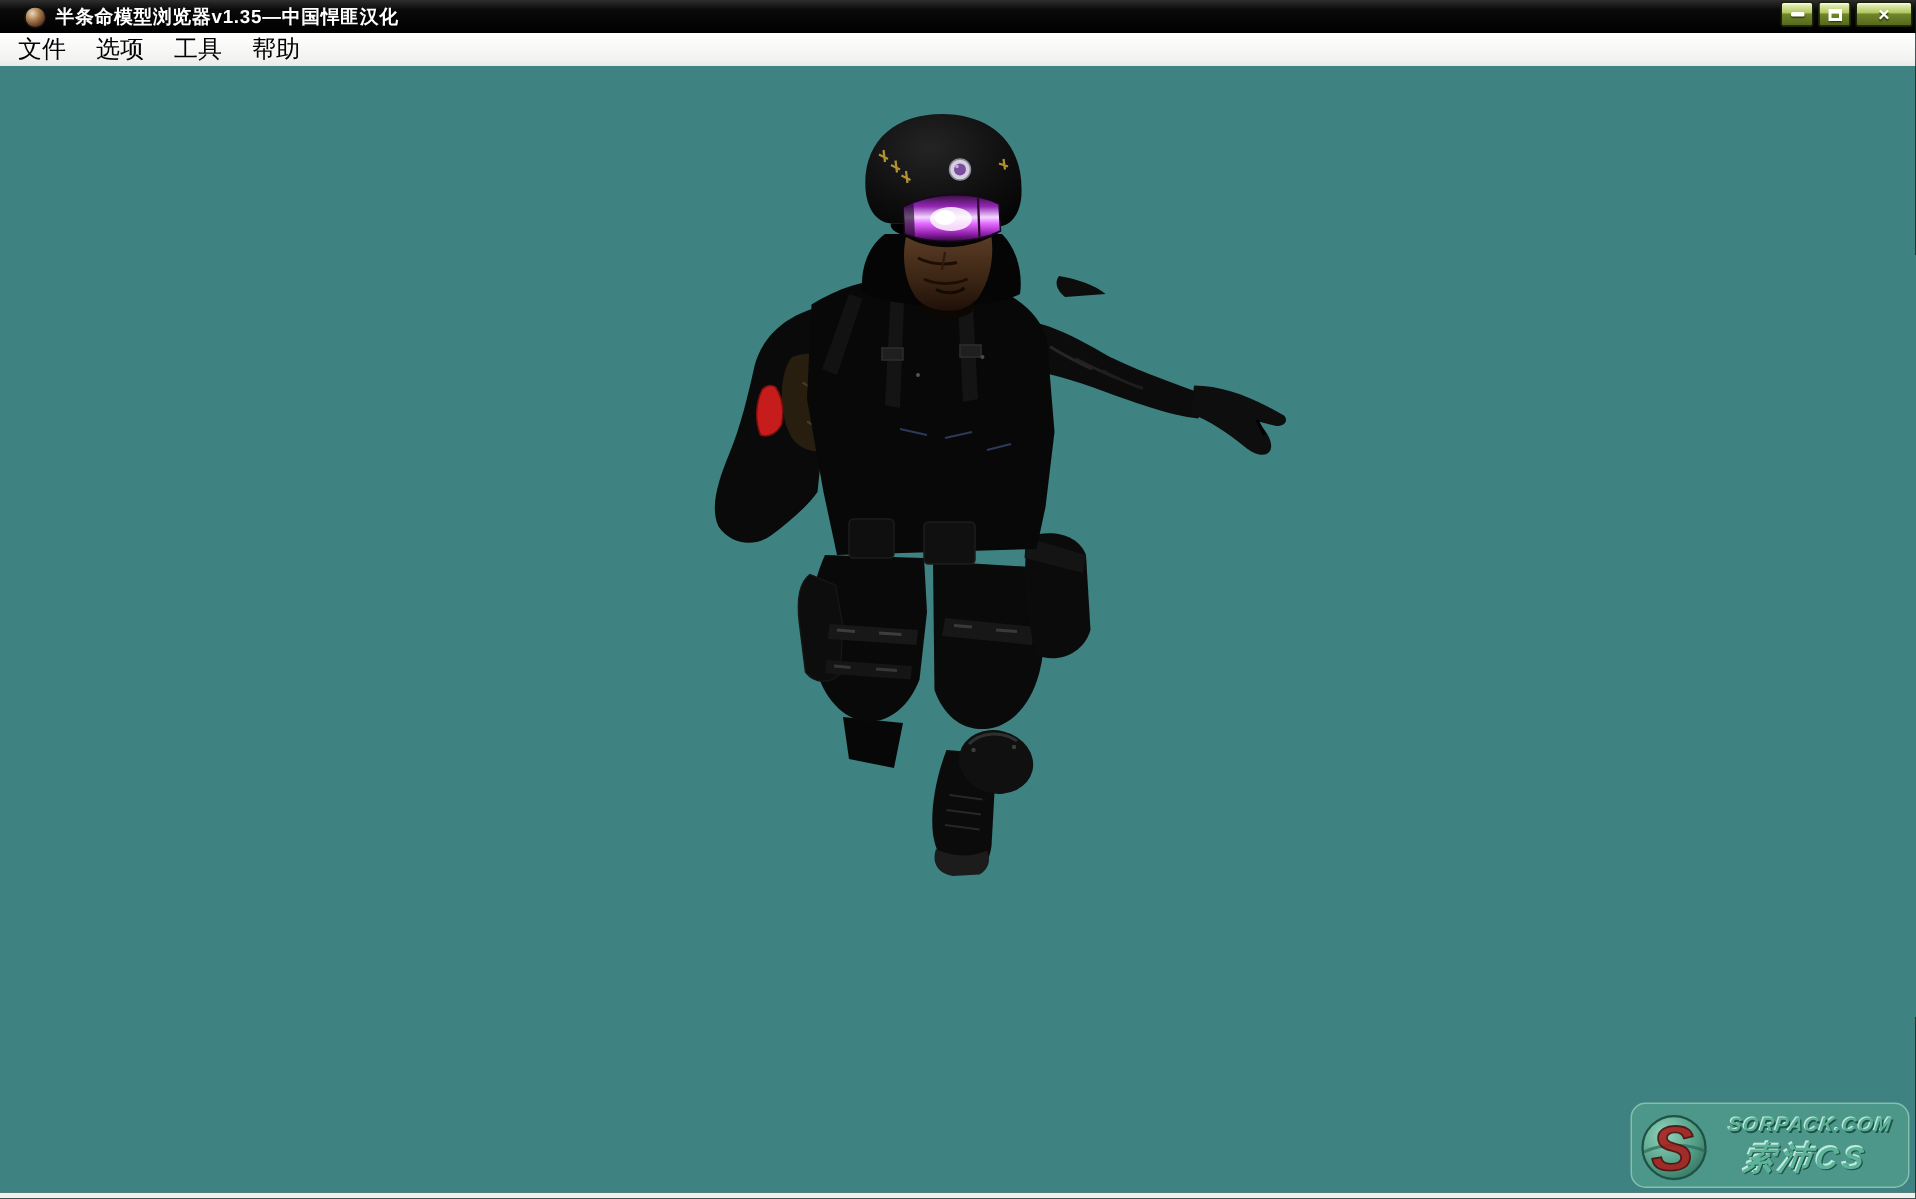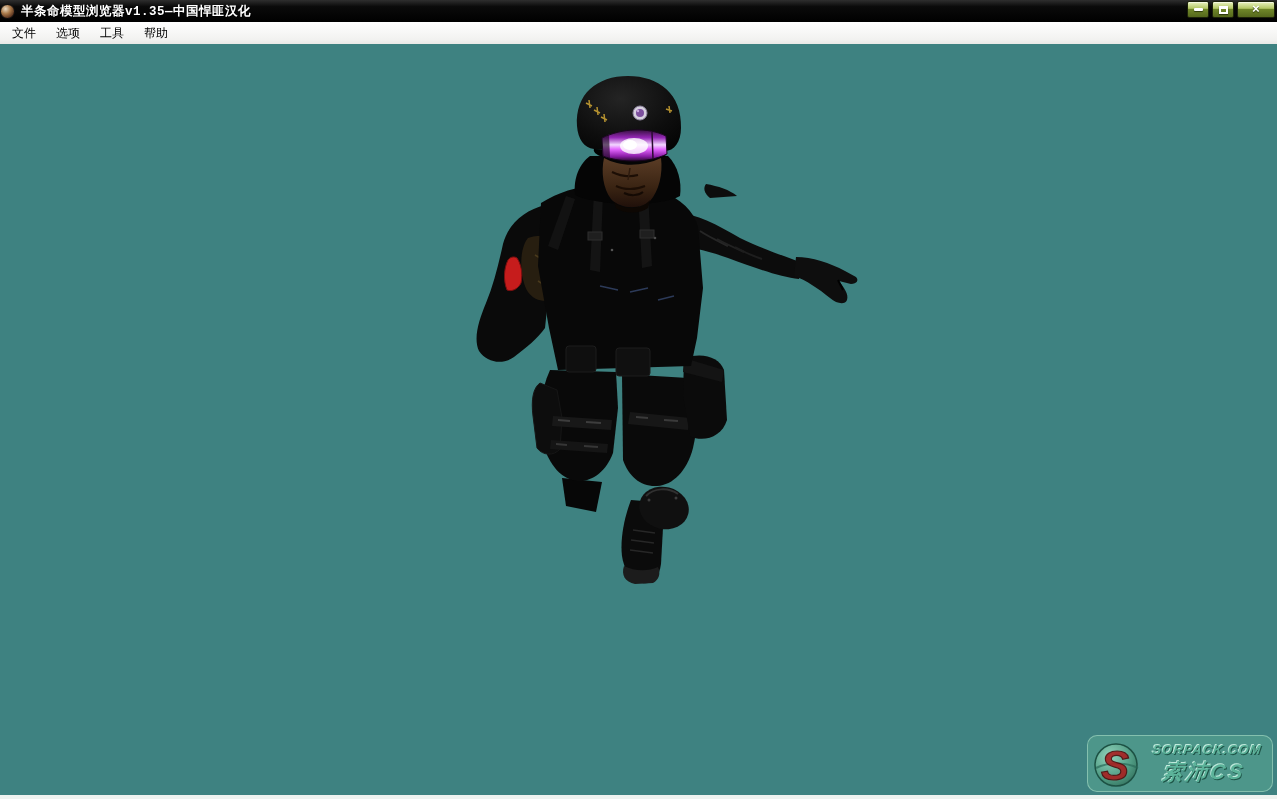--- a/index.html
+++ b/index.html
@@ -2,40 +2,40 @@
 <html><head>
 <meta charset="utf-8">
 <style>
   * { margin:0; padding:0; box-sizing:border-box; }
   html,body { width:1277px; height:799px; overflow:hidden; background:#000;
               font-family:"Liberation Sans","DejaVu Sans",sans-serif; }
   .window { position:relative; width:1277px; height:799px; }
 
   
   .titlebar { position:relative; height:22px; background:linear-gradient(180deg,#2e2e2e 0%,#0a0a0a 30%,#000 100%);
-              display:flex; align-items:center; padding-left:0;font-family:Liberation Mono, monospace; }
+              display:flex; align-items:center; padding-left:16px; }
   .app-icon { width:15px; height:15px; border-radius:50%;
               background:radial-gradient(circle at 35% 30%, #e8d8c0 0%, #a87848 40%, #5a3420 75%, #241208 100%);
               border:1px solid #111; flex:0 0 auto; }
   .title-text { color:#fff; font-size:12.5px; font-weight:bold; margin-left:6px; letter-spacing:.5px;
                 white-space:nowrap; text-shadow:1px 1px 0 #000; }
   .win-buttons { position:absolute; right:2px; top:1px; display:flex; gap:3px; }
   .win-btn { height:17px; border:1px solid #1c220a; border-radius:2px; cursor:pointer;
              background:linear-gradient(180deg,#eaf3c0 0%,#b4c866 42%,#6f8629 50%,#55671c 100%);
              box-shadow:inset 0 1px 0 rgba(255,255,255,.55);
              display:flex; align-items:center; justify-content:center; color:#fff; }
   .win-btn.min,.win-btn.max { width:22px; }
   .win-btn.close { width:38px; font-size:13px; font-weight:bold; text-shadow:0 1px 1px #2e3a0e; }
   .glyph-min { width:9px; height:3px; background:#fff; border-radius:1px; box-shadow:0 1px 1px #2e3a0e; }
   .glyph-max { width:9px; height:8px; border:2px solid #fff; border-top-width:3px; box-shadow:0 1px 1px #2e3a0e; }
 
   
   .menubar { height:22px; background:linear-gradient(180deg,#ffffff 0%,#f2f2f0 80%,#e9e9e6 100%);
              display:flex; align-items:center; padding-left:2px; }
-  .menu-item { font-size:12px; color:#000; padding:3px 10px; cursor:default; }
+  .menu-item { font-size:16px; color:#000; padding:3px 10px; cursor:default; }
 
   
   .viewport { position:relative; height:751px; background:#3E8281; overflow:hidden; }
   .model-svg { position:absolute; left:470px; top:16px; width:410px; height:540px; }
 
   
   .watermark { position:absolute; right:4px; bottom:3px; width:186px; height:57px;
                background:rgba(120,205,160,.28); border:1px solid rgba(200,245,220,.45);
                border-radius:10px; display:flex; align-items:center; padding:2px 4px; overflow:hidden; }
   .wm-logo { width:52px; height:52px; flex:0 0 auto; margin-left:-2px; }

